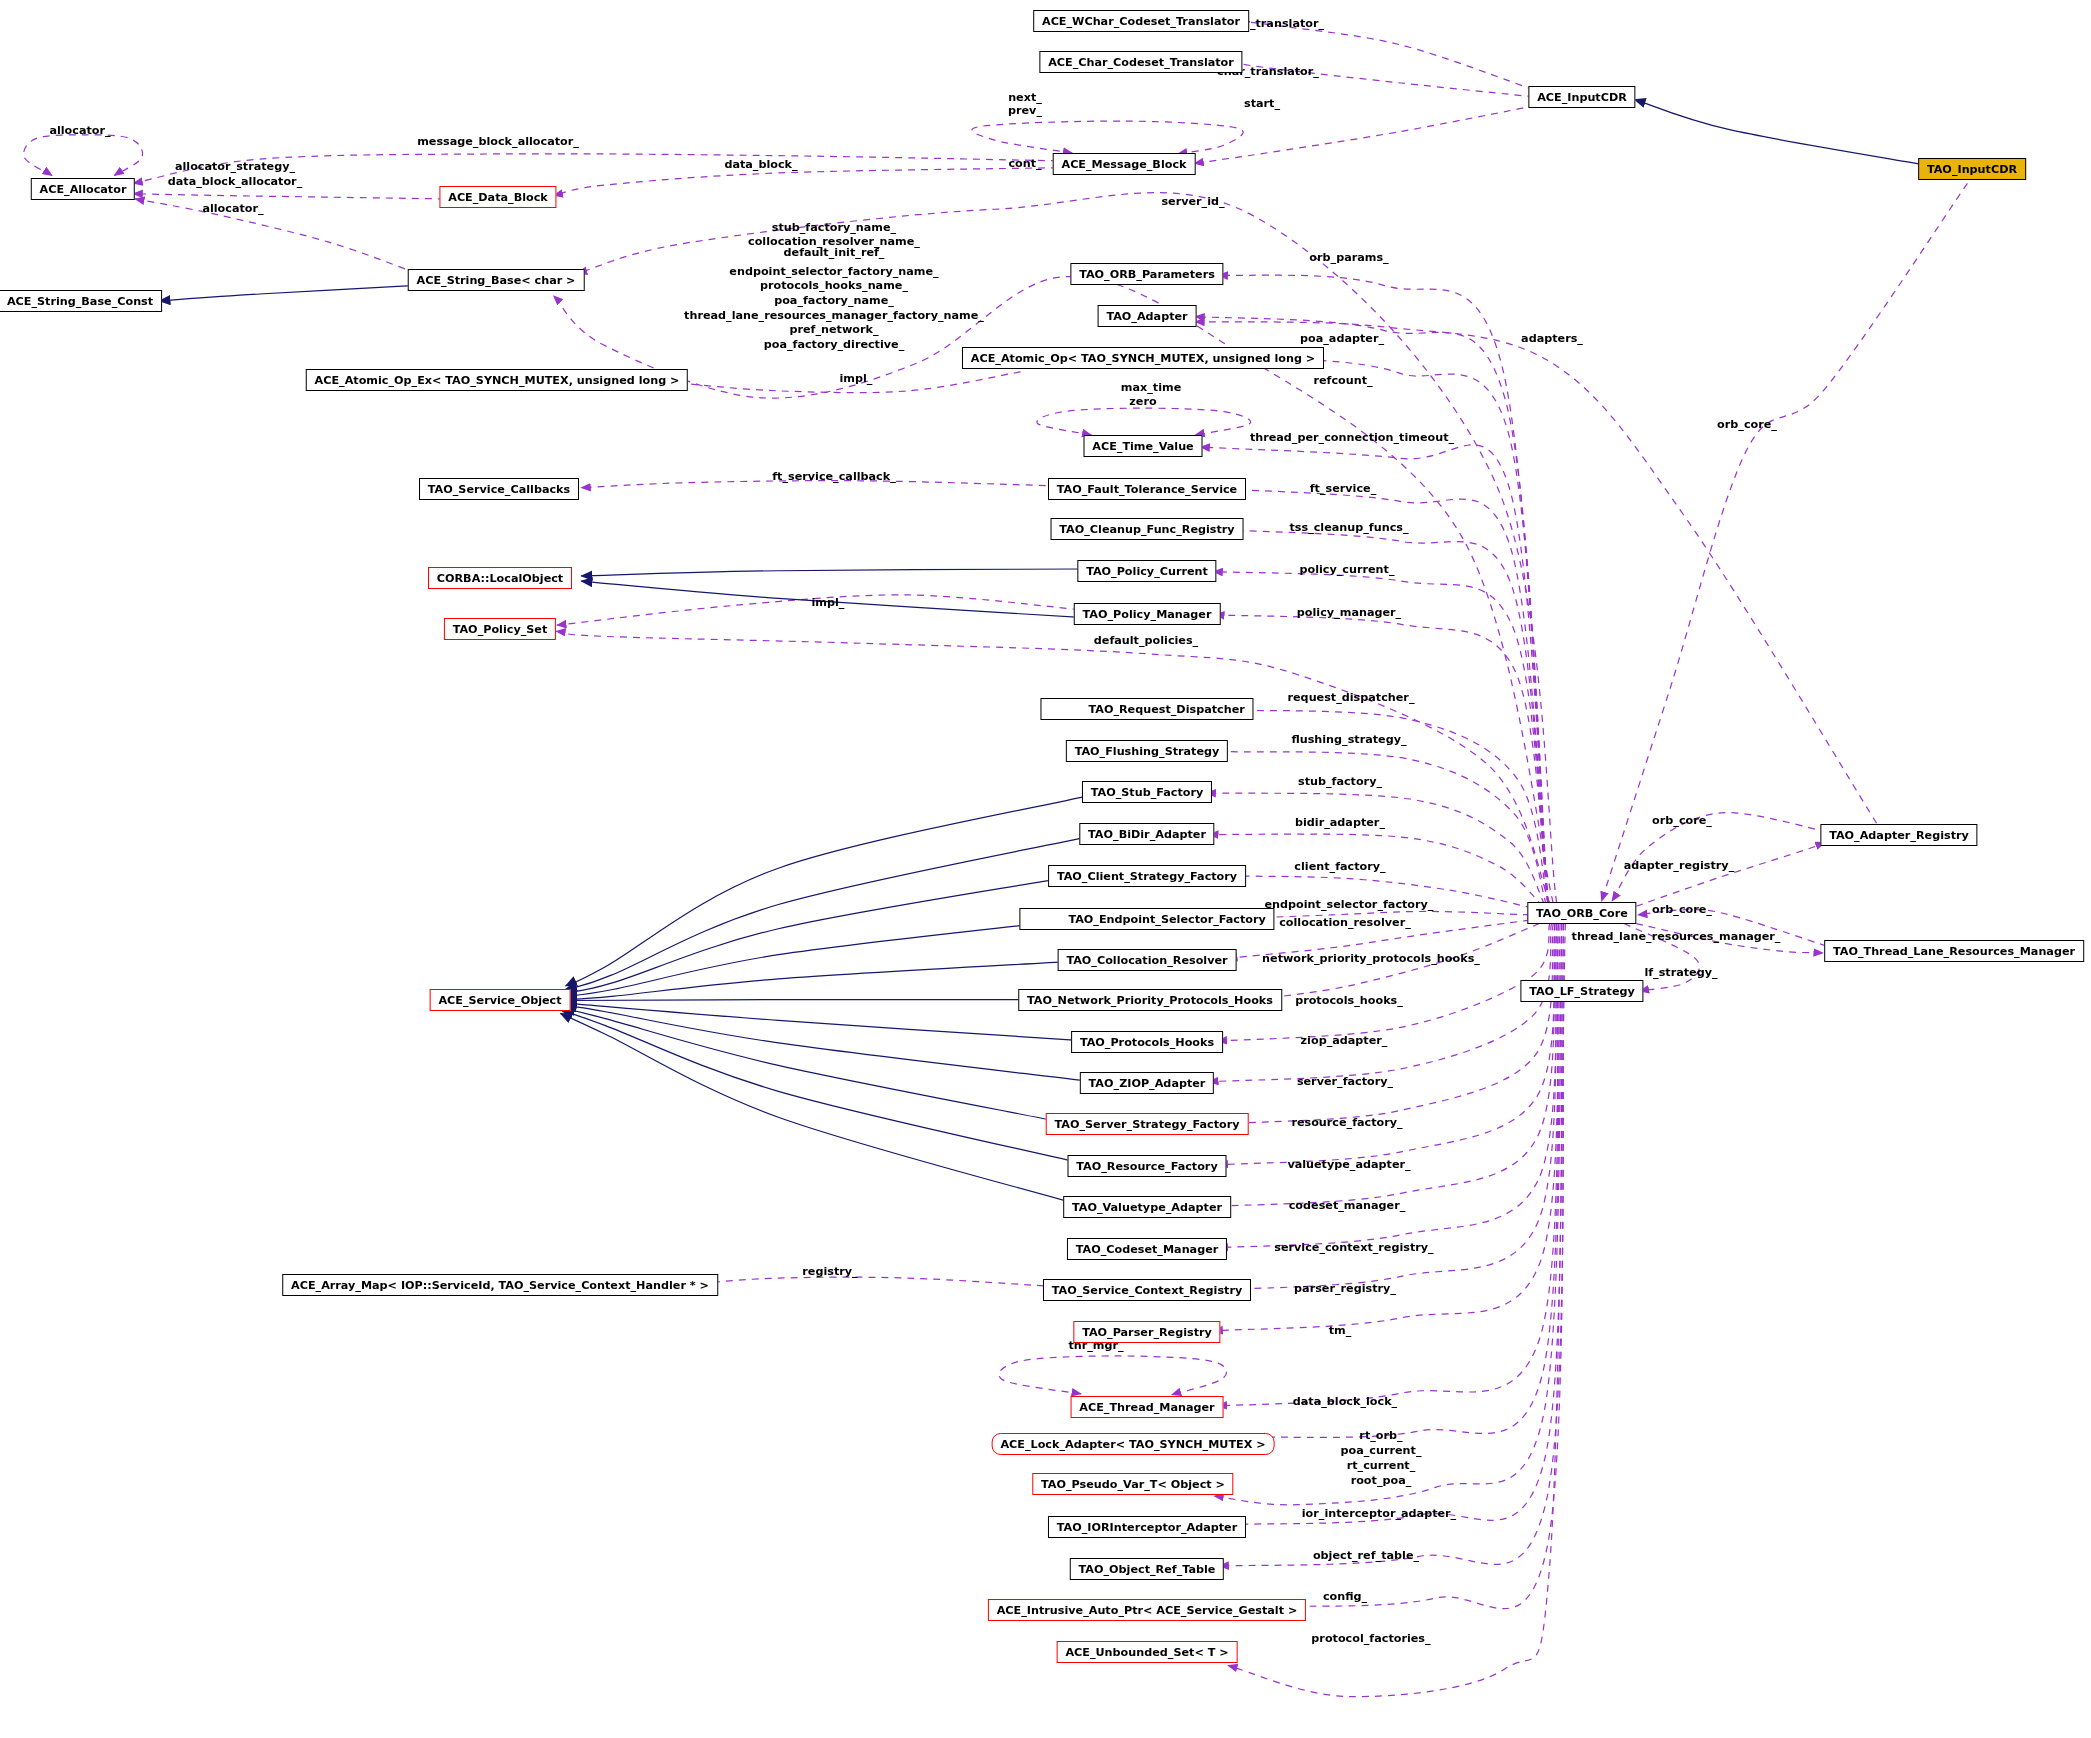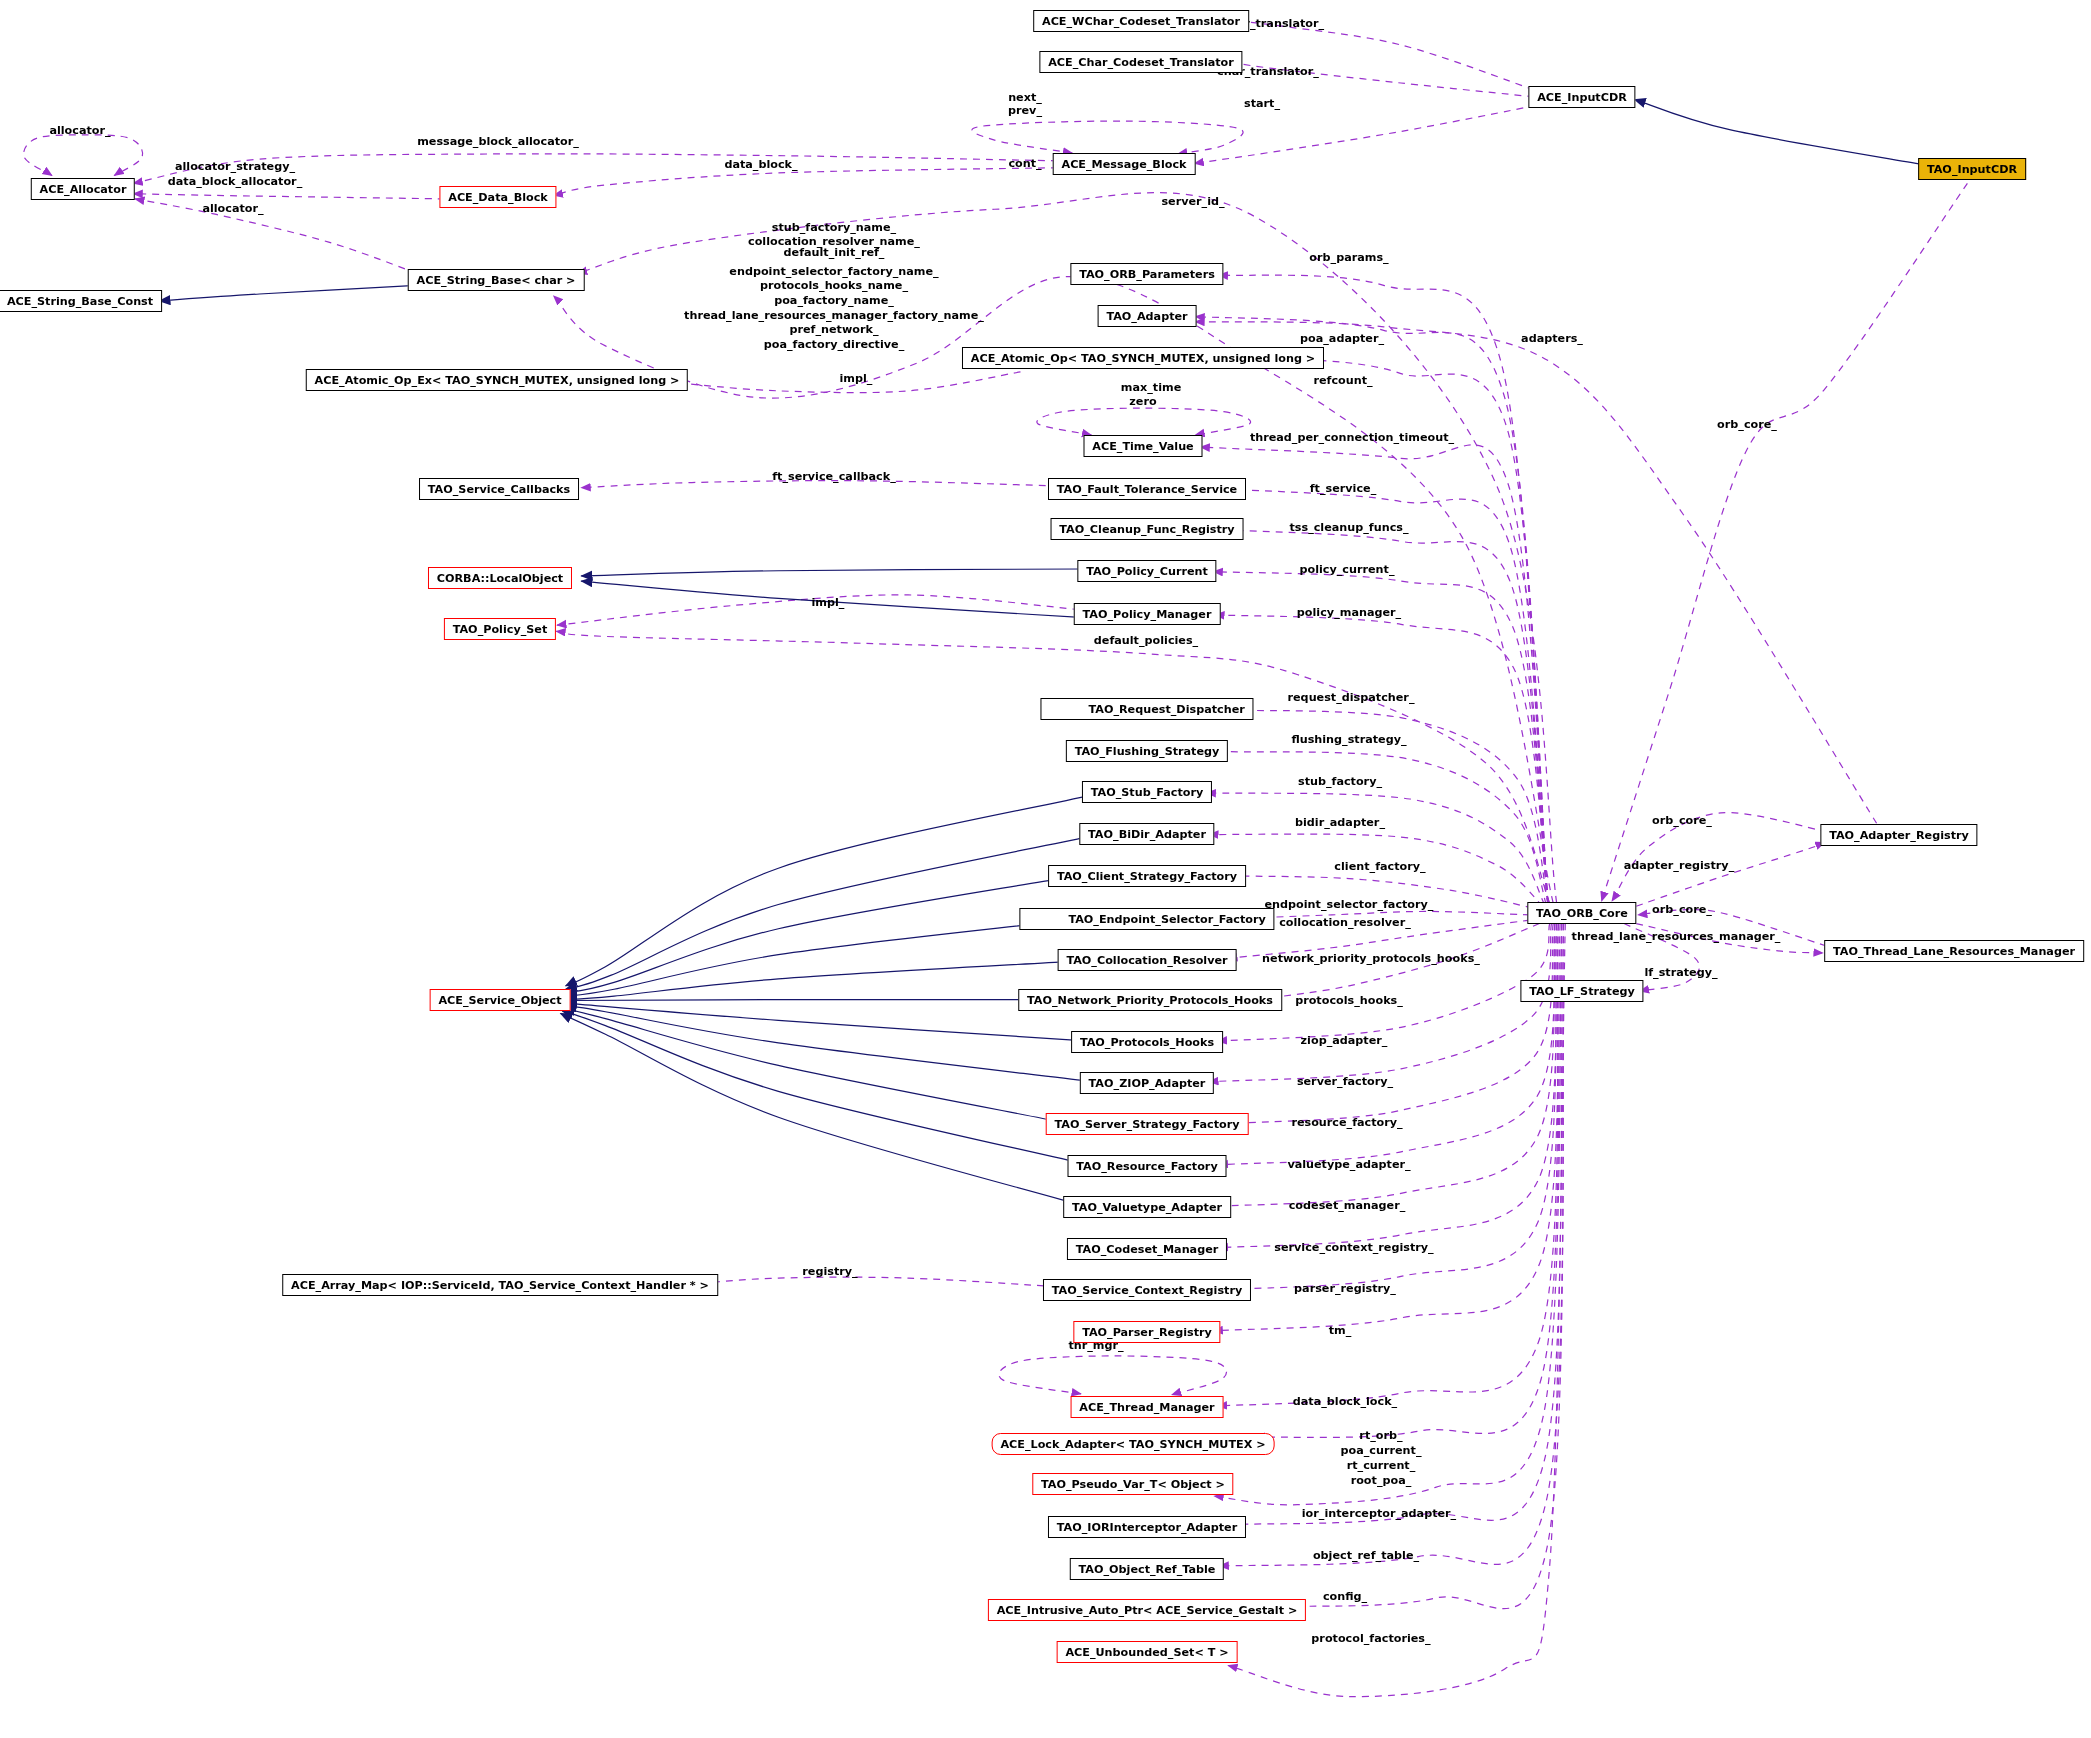--- a/index.html
+++ b/index.html
@@ -190,21 +190,21 @@
       <div class="elabel" style="left: 1343px; top: 488px;">ft_service_</div>
       <div class="elabel" style="left: 1349px; top: 527px;">tss_cleanup_funcs_</div>
       <div class="elabel" style="left: 1347px; top: 569px;">policy_current_</div>
       <div class="elabel" style="left: 1349px; top: 612px;">policy_manager_</div>
       <div class="elabel" style="left: 828px; top: 602px;">impl_</div>
       <div class="elabel" style="left: 1146px; top: 640px;">default_policies_</div>
       <div class="elabel" style="left: 1351px; top: 697px;">request_dispatcher_</div>
       <div class="elabel" style="left: 1349px; top: 739px;">flushing_strategy_</div>
       <div class="elabel" style="left: 1340px; top: 781px;">stub_factory_</div>
       <div class="elabel" style="left: 1340px; top: 822px;">bidir_adapter_</div>
-      <div class="elabel" style="left: 1340px; top: 866px; margin-left: 40px;">client_factory_</div>
+      <div class="elabel" style="left: 1340px; top: 866px;">client_factory_</div>
       <div class="elabel" style="left: 1349px; top: 904px;">endpoint_selector_factory_</div>
       <div class="elabel" style="left: 1345px; top: 922px;">collocation_resolver_</div>
       <div class="elabel" style="left: 1371px; top: 958px;">network_priority_protocols_hooks_</div>
       <div class="elabel" style="left: 1349px; top: 1000px;">protocols_hooks_</div>
       <div class="elabel" style="left: 1344px; top: 1040px;">ziop_adapter_</div>
       <div class="elabel" style="left: 1345px; top: 1081px;">server_factory_</div>
       <div class="elabel" style="left: 1347px; top: 1122px;">resource_factory_</div>
       <div class="elabel" style="left: 1349px; top: 1164px;">valuetype_adapter_</div>
       <div class="elabel" style="left: 1347px; top: 1205px;">codeset_manager_</div>
       <div class="elabel" style="left: 1354px; top: 1247px;">service_context_registry_</div>

